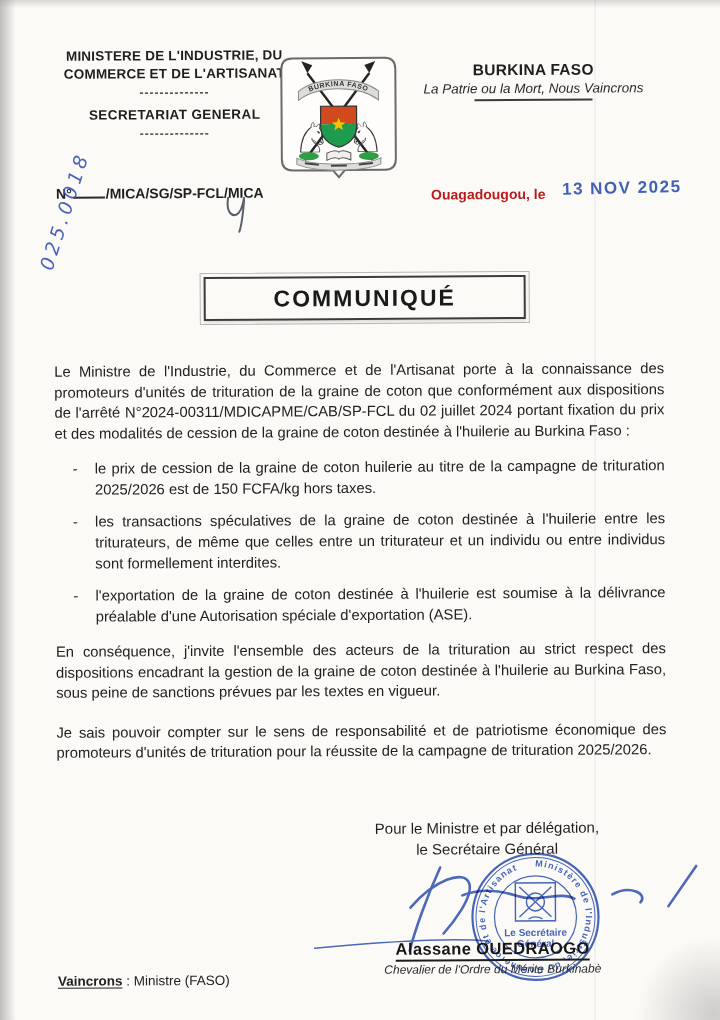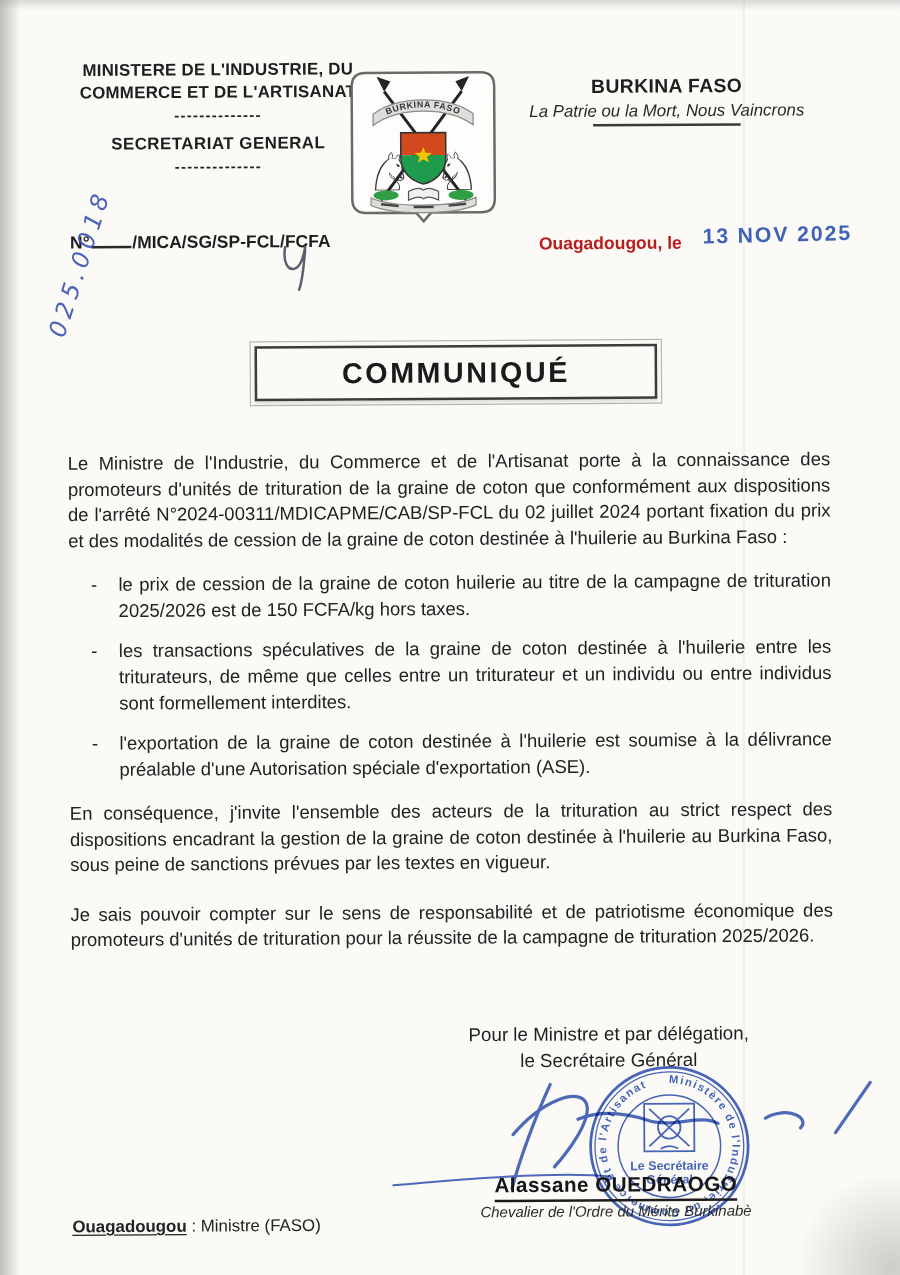--- a/index.html
+++ b/index.html
@@ -125,21 +125,21 @@
         <line x1="80" y1="108.5" x2="94" y2="107" stroke="#444" stroke-width="2"></line>
       </g>
     </svg>
 
     <div class="country-block">
       <div class="country-name">BURKINA FASO</div>
       <div class="country-motto">La Patrie ou la Mort, Nous Vaincrons</div>
       <div class="motto-rule"></div>
     </div>
 
-    <div class="ref-line"><span>N°</span><span class="ref-gap"></span><span>/MICA/SG/SP-FCL/FCFA</span></div>
+    <div class="ref-line"><span>N°</span><span class="ref-gap"></span><span>/MICA/SG/SP-FCL/MICA</span></div>
 
     <div class="hand-number">025.0018</div>
 
     <svg class="hand-mark" width="30" height="40" viewBox="0 0 30 40">
       <path d="M6,4 C4,16 8,23 14,21 C19,19 21,10 22,4 M22,6 C21,18 20,30 17,38" fill="none" stroke="#5a5f6e" stroke-width="2" stroke-linecap="round"></path>
     </svg>
 
     <div class="place-date">Ouagadougou, le</div>
     <div class="date-stamp">13 NOV 2025</div>
 
@@ -207,21 +207,21 @@
         <path d="M356,56 L384,16"></path>
         <path d="M2,96 C70,90 140,86 176,90" stroke-width="1.6"></path>
       </g>
     </svg>
 
     <div class="sig-name">
       <span>Alassane OUEDRAOGO</span>
     </div>
     <div class="sig-title">Chevalier de l'Ordre du Mérite Burkinabè</div>
 
-    <div class="ampliation"><span class="lbl">Ouagadougou</span><span> : Ministre (FASO)</span></div>
+    <div class="ampliation"><span class="lbl">Vaincrons</span><span> : Ministre (FASO)</span></div>
 
   </div>
 
   <div class="scan-edge-left"></div>
   <div class="scan-edge-top"></div>
   <div class="scan-crease"></div>
   <div class="scan-corner"></div>
 </div>
 
 </body></html>

